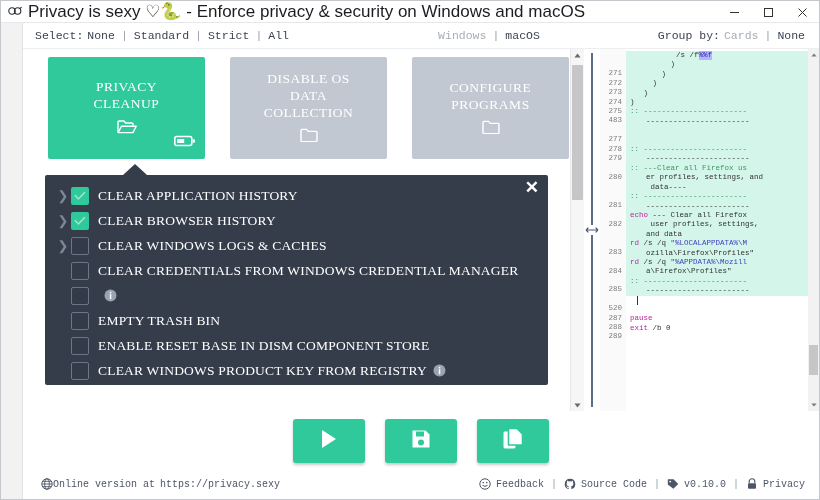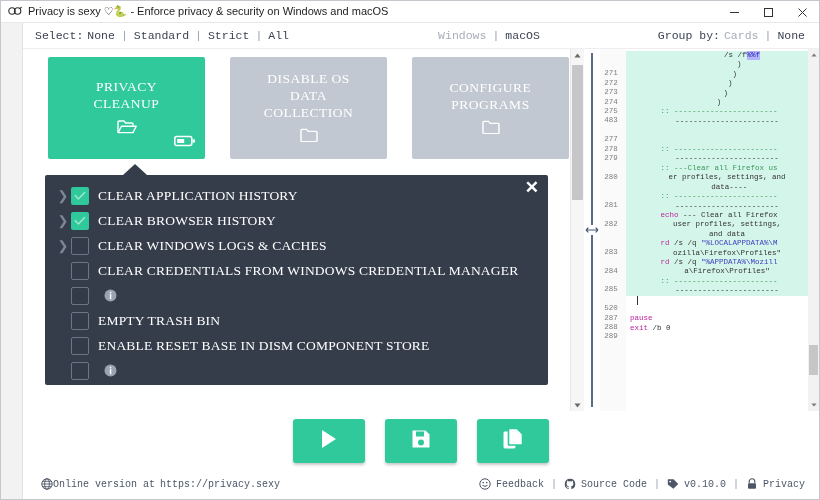--- a/index.html
+++ b/index.html
@@ -20,21 +20,21 @@
   .titlebar {
     height: 22px; min-height:22px;
     background: #ffffff;
     border-bottom: 1px solid #e6e7ea;
     display: flex; align-items: center;
     padding-left: 7px;
     position: relative;
   }
   .tb-icon { width: 14px; height: 14px; margin-right: 6px; display:flex; align-items:center; justify-content:center; }
   .tb-title {
-    font-size: 11px; color: #1d1d1f; white-space: nowrap;
+    font-size: 17px; color: #1d1d1f; white-space: nowrap;
     font-family: "Liberation Sans", sans-serif;
   }
   .tb-controls { position:absolute; right:0; top:0; height:22px; display:flex; }
   .tb-btn { width: 34px; height:22px; display:flex; align-items:center; justify-content:center; }
   .tb-btn svg { display:block; }
   
   .body {
     flex: 1; position: relative; display: flex;
     background: #ffffff;
     overflow: hidden;
@@ -121,24 +121,24 @@
     font-family:"Liberation Serif", serif; font-size:13.5px; color:#ffffff;
     text-transform:uppercase; letter-spacing:.2px; white-space:nowrap;
   }
   .infoicon { margin-left:6px; display:inline-flex; vertical-align:middle; }
   
   .codepane {
     flex:1; position:relative; display:flex; background:#ffffff; overflow:hidden;
     font-family:"Liberation Mono", monospace; font-size:7.5px; line-height:9.4px;
   }
   .gutter { width:26px; background:#fafafa; text-align:right; padding-right:4px; color:#7d7d7d; padding-top:11px; }
-  .gutter div { height:9.4px;text-align:center; }
+  .gutter div { height:9.4px; }
   .codearea { flex:1; position:relative; padding-top:2px; overflow:hidden; }
   .codeline { display:flex; padding-left:4px; min-height:9.4px; }
-  .hl { background:#d4f5e9;justify-content:center; }
+  .hl { background:#d4f5e9; }
   .tok-cmt { color:#3a9a5f; }
   .tok-cmd { color:#c0239c; }
   .tok-str { color:#4040c0; }
   .tok-sel { background:#b4b4ff; color:#2a2ab0; }
   .tok-plain { color:#333; }
   .code-sb {
     width:11px; background:#f2f2f2; position:relative; display:flex; flex-direction:column; align-items:center;
   }
   .code-sb .thumb { position:absolute; left:1px; width:9px; height:30px; background:#c6c6c8; bottom:36px; }
   .cursorline { border-left:1px solid #333; height:9px; display:inline-block; margin-left:2px; }
@@ -327,20 +327,21 @@
 
               <div class="row">
                 <span class="chev empty">❯</span>
                 <span class="cbox off"></span>
                 <span class="row-label">ENABLE RESET BASE IN DISM COMPONENT STORE</span>
               </div>
 
               <div class="row">
                 <span class="chev empty">❯</span>
                 <span class="cbox off"></span>
+                <span class="row-label">CLEAR WINDOWS PRODUCT KEY FROM REGISTRY</span>
                 <span class="infoicon">
                   <svg width="13" height="13" viewBox="0 0 13 13">
                       <circle cx="6.5" cy="6.5" r="6" fill="#9aa3b2"></circle>
                       <rect x="5.8" y="5.2" width="1.5" height="5" fill="#fff"></rect>
                       <rect x="5.8" y="2.8" width="1.5" height="1.6" fill="#fff"></rect>
                     </svg>
                 </span>
               </div>
 
               <div class="row">

